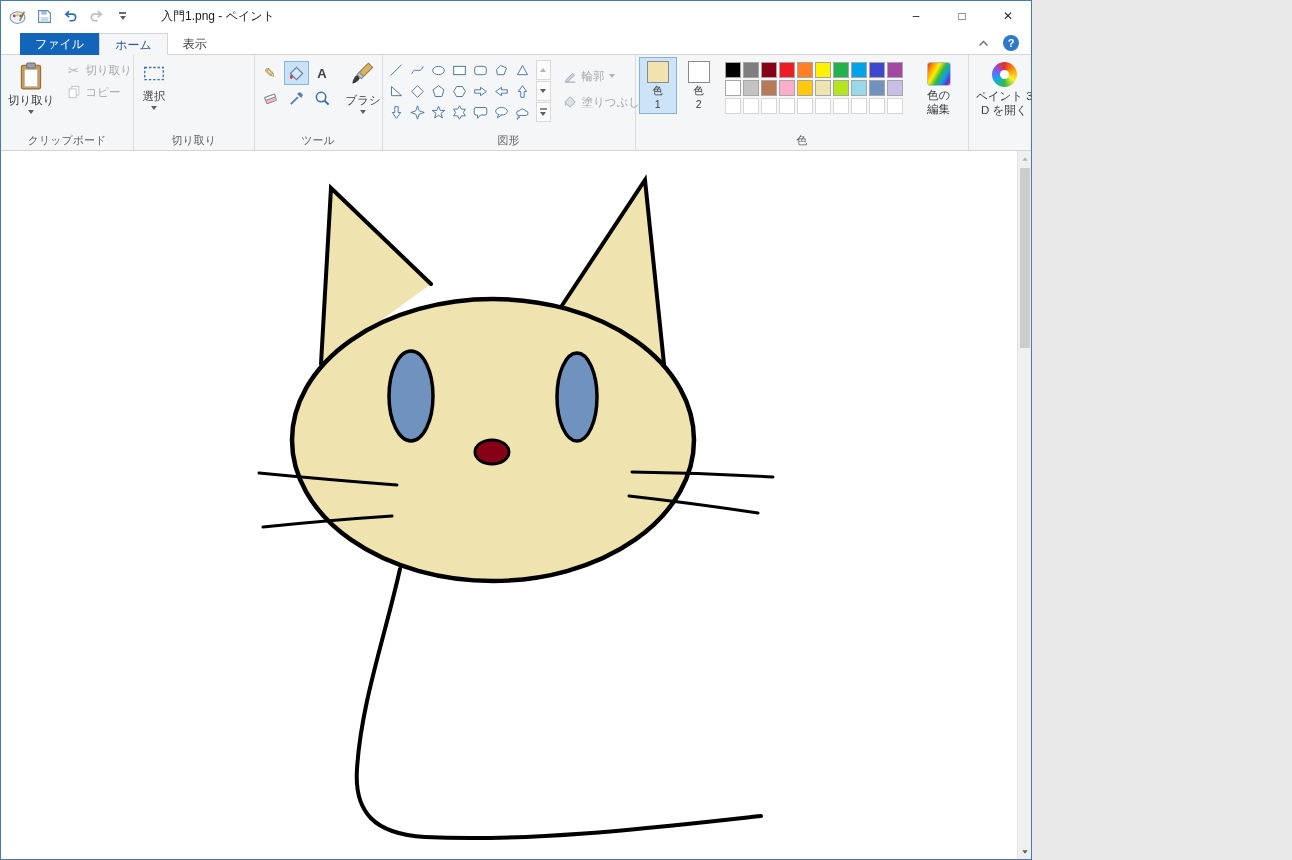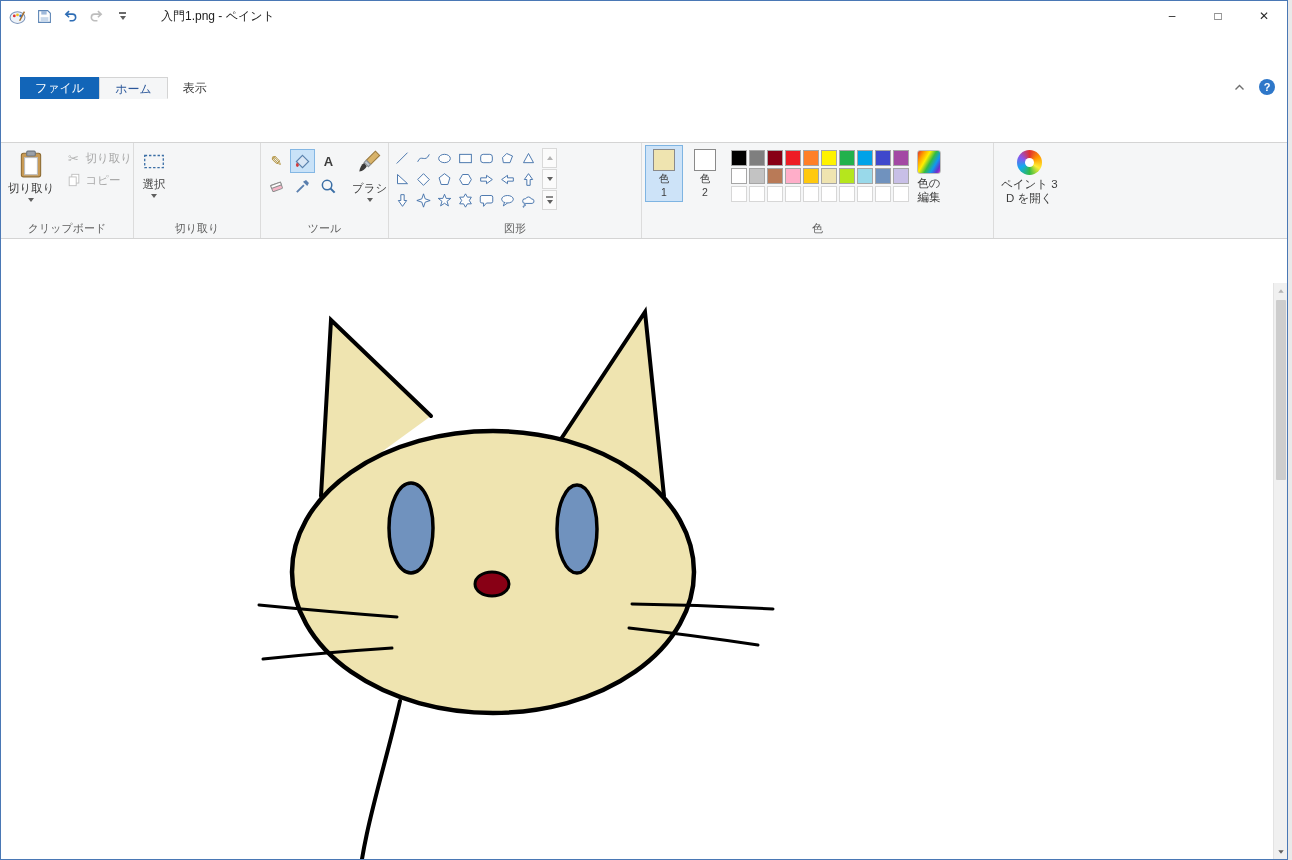--- a/index.html
+++ b/index.html
@@ -1,18 +1,18 @@
 <!DOCTYPE html>
 <html><head>
 <meta charset="utf-8">
 <style>
   *{margin:0;padding:0;box-sizing:border-box;}
   html,body{background:#e9e9e9;}
   body{font-family:"Liberation Sans","DejaVu Sans",sans-serif;font-size:12px;color:#333;}
-  .window{width:1288px;height:860px;background:#fff;border:1px solid #4a78b5;display:flex;flex-direction:column;overflow:hidden;gap:44px;}
+  .window{width:1032px;height:860px;background:#fff;border:1px solid #4a78b5;display:flex;flex-direction:column;overflow:hidden;}
 
   
   .titlebar{height:30px;flex:0 0 auto;display:flex;align-items:center;background:#fff;}
   .app-icon{width:17px;height:17px;margin-left:8px;}
   .qat{display:flex;align-items:center;margin-left:6px;gap:1px;}
   .qat-btn{width:25px;height:22px;display:flex;align-items:center;justify-content:center;}
   .qat-btn svg{width:15px;height:15px;}
   .qat-more{display:flex;flex-direction:column;align-items:center;gap:2px;}
   .qat-more .bar{width:7px;height:1.5px;background:#6b6b6b;}
   .title-text{margin-left:26px;font-size:12px;color:#1c1c1c;white-space:nowrap;}
@@ -355,20 +355,42 @@
           <div class="shape-scroll-btn">
               <div class="caret up"></div>
             </div>
           <div class="shape-scroll-btn">
               <div class="caret"></div>
             </div>
           <div class="shape-scroll-btn">
               <div class="bar"></div>
               <div class="caret"></div>
             </div>
+        </div>
+        <div class="shape-opts">
+          <div class="small-item disabled">
+            <span class="si-icon">
+              <svg viewBox="0 0 16 16" width="14" height="14">
+                  <path d="M3 13 L11 5 l2 2 -8 8 z" fill="#cdd6e0" stroke="#98a4b2"></path>
+                  <line x1="2" y1="15" x2="14" y2="15" stroke="#aab4be" stroke-width="1.5"></line>
+                </svg>
+            </span>
+            <span>輪郭</span>
+            <span class="caret dis"></span>
+          </div>
+          <div class="small-item disabled">
+            <span class="si-icon">
+              <svg viewBox="0 0 16 16" width="14" height="14">
+                  <path d="M8 2 L14 8 L8 14 L2 8 Z" fill="#dde1e6" stroke="#9aa4ae"></path>
+                  <path d="M2.6 9.2 q-1.2 2 -0.2 3.2 q1.2 0.8 2 -1 z" fill="#b9c1c9"></path>
+                </svg>
+            </span>
+            <span>塗りつぶし</span>
+            <span class="caret dis"></span>
+          </div>
         </div>
       </div>
       <div class="glabel">図形</div>
     </div>
 
 
     <div class="group" style="width:352px;">
       <div class="gc">
         <div class="colorbox selected">
           <div class="swatch-lg" style="background: rgb(239, 228, 176);"></div>
@@ -405,21 +427,21 @@
             <div class="swatch empty"></div>
             <div class="swatch empty"></div>
             <div class="swatch empty"></div>
             <div class="swatch empty"></div>
             <div class="swatch empty"></div>
             <div class="swatch empty"></div>
             <div class="swatch empty"></div>
             <div class="swatch empty"></div>
             <div class="swatch empty"></div>
           </div>
-        <div class="big-btn" style="margin-left:0;">
+        <div class="big-btn" style="margin-left:16px;">
           <div class="editcolors-icon"></div>
           <span class="bb-label">色の</span>
           <span class="bb-label" style="margin-top:-3px;">編集</span>
         </div>
       </div>
       <div class="glabel">色</div>
     </div>
 
     <div class="group" style="width:62px;border-right:none;">
       <div class="gc">

